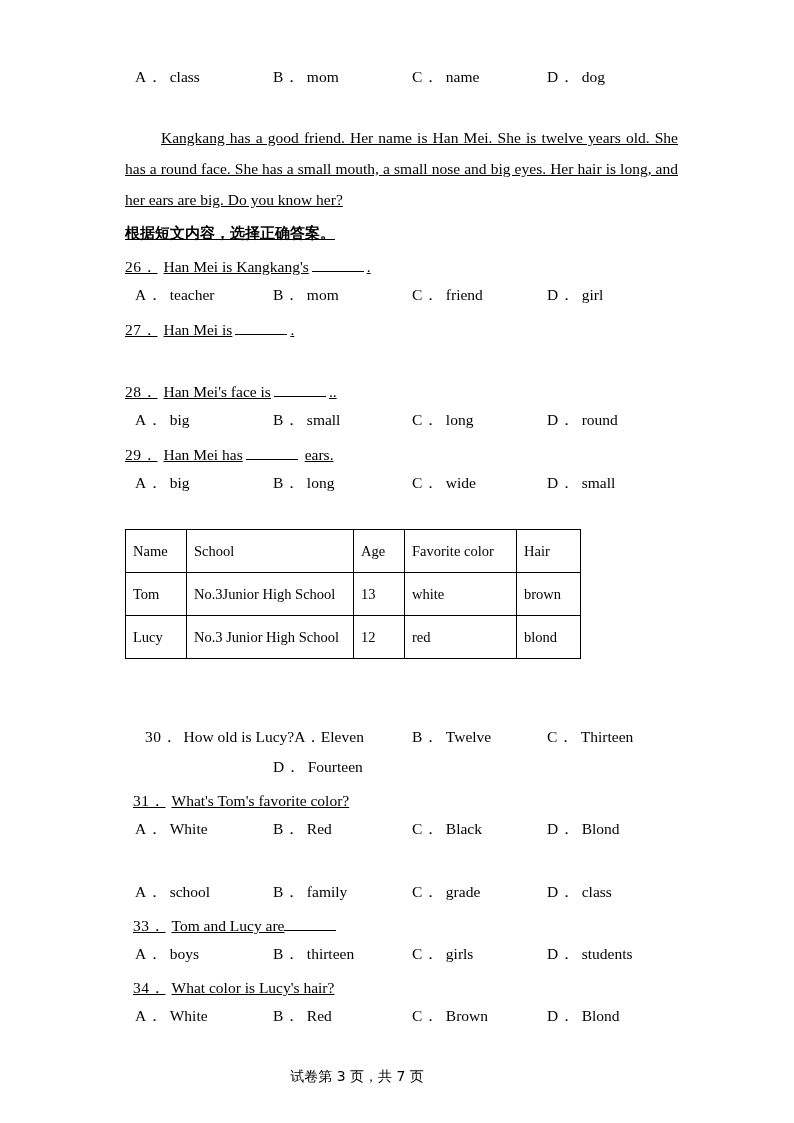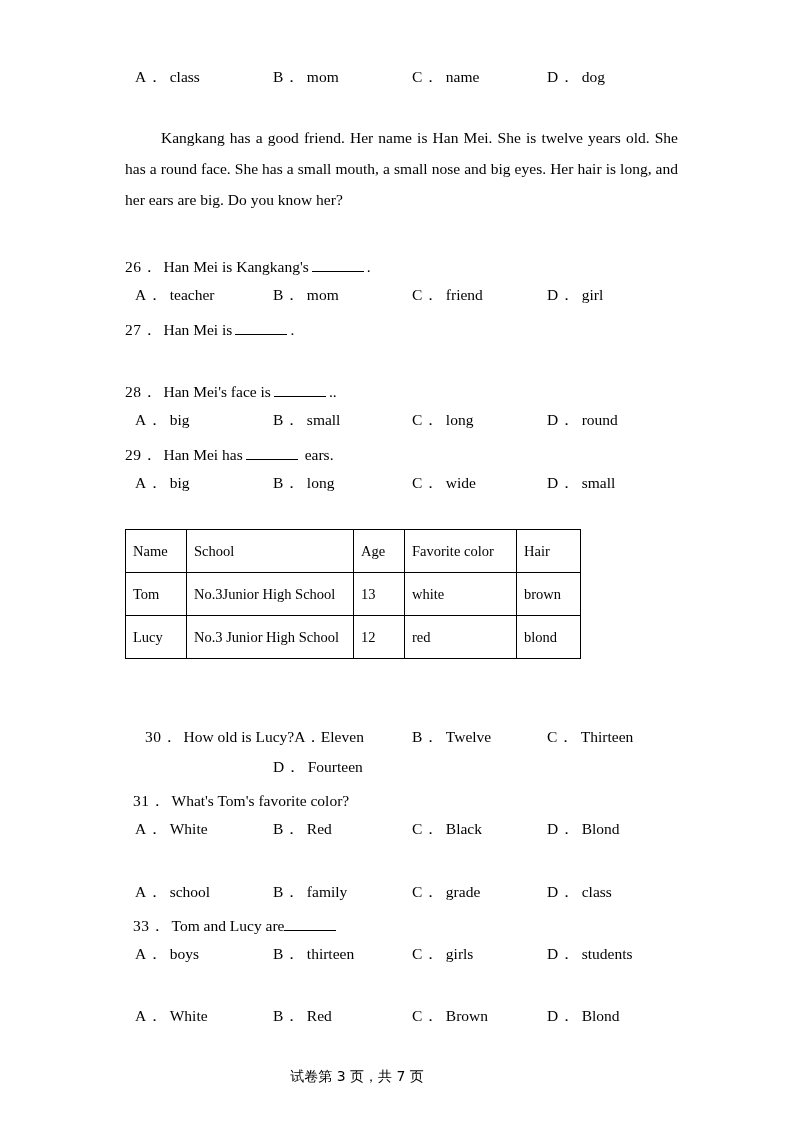--- a/index.html
+++ b/index.html
@@ -19,20 +19,21 @@
     position: absolute;
     left: 0; top: 0;
     width: 794px;
     height: 1123px;
   }
   .content {
     position: absolute;
     left: 125px;
     top: 0;
     width: 550px;
+    text-decoration: underline;
   }
 
   
   .opt-row {
     position: relative;
     height: 30px;
     font-size: 15.5px;
     line-height: 30px;
     white-space: nowrap;
   }
@@ -180,20 +181,23 @@
       <span class="opt c-d">
         <span class="lbl">D．</span><span class="txt">dog</span>
       </span>
     </div>
   </div>
 
   <div class="content" style="top:122px; width:553px;">
     <p class="para">Kangkang has a good friend. Her name is Han Mei. She is twelve years old. She has a round face. She has a small mouth, a small nose and big eyes. Her hair is long, and her ears are big. Do you know her?</p>
   </div>
 
+  <div class="content" style="top:218px;">
+    <p class="cn-head">根据短文内容，选择正确答案。</p>
+  </div>
 
   <div class="content" style="top:252px;">
     <p class="q-stem">
       <span class="q-num">26．</span><span class="q-text">Han Mei is Kangkang's</span><span class="blank blank-w"></span><span>.</span>
     </p>
   </div>
   <div class="content" style="top:280px;">
     <div class="opt-row">
       <span class="opt c-a">
         <span class="lbl">A．</span><span class="txt">teacher</span>
@@ -362,20 +366,25 @@
       </span>
       <span class="opt c-c">
         <span class="lbl">C．</span><span class="txt">girls</span>
       </span>
       <span class="opt c-d">
         <span class="lbl">D．</span><span class="txt">students</span>
       </span>
     </div>
   </div>
 
+  <div class="content" style="top:973px;">
+    <p class="q-stem" style="padding-left:8px;">
+      <span class="q-num">34．</span><span class="q-text">What color is Lucy's hair?</span>
+    </p>
+  </div>
   <div class="content" style="top:1001px;">
     <div class="opt-row">
       <span class="opt c-a">
         <span class="lbl">A．</span><span class="txt">White</span>
       </span>
       <span class="opt c-b">
         <span class="lbl">B．</span><span class="txt">Red</span>
       </span>
       <span class="opt c-c">
         <span class="lbl">C．</span><span class="txt">Brown</span>

